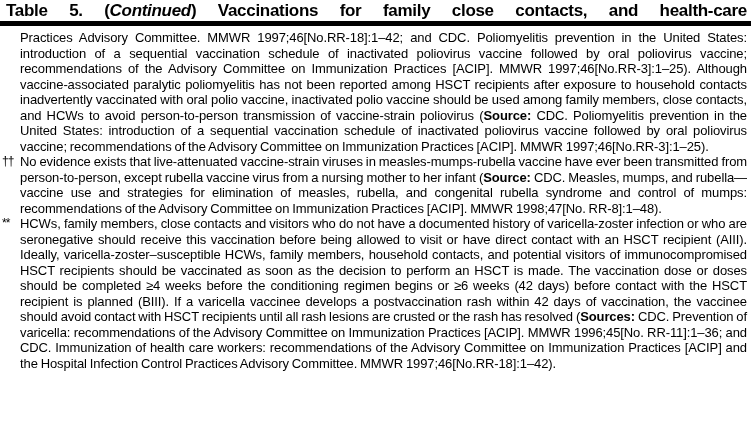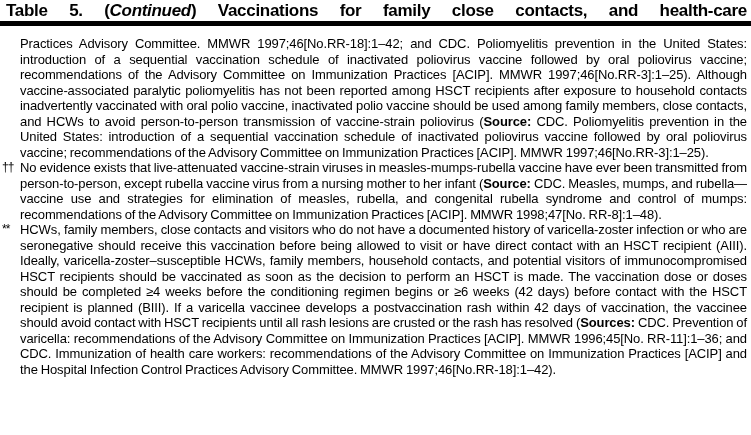--- a/index.html
+++ b/index.html
@@ -34,21 +34,21 @@
     word-spacing: 5px;
   }
   .italic { font-style: italic; }
   .rule {
     margin-top: 3px;
     height: 5px;
     background: #000000;
     width: 751px;
   }
   .footnotes {
-    margin-top: 10px;
+    margin-top: 4px;
     padding-right: 4px;
     font-size: 13px;
     line-height: 15.5px;
     text-align: justify;
     word-spacing: -0.6px;
     letter-spacing: -0.1px;
   }
   .footnote {
     position: relative;
     padding-left: 20px;

